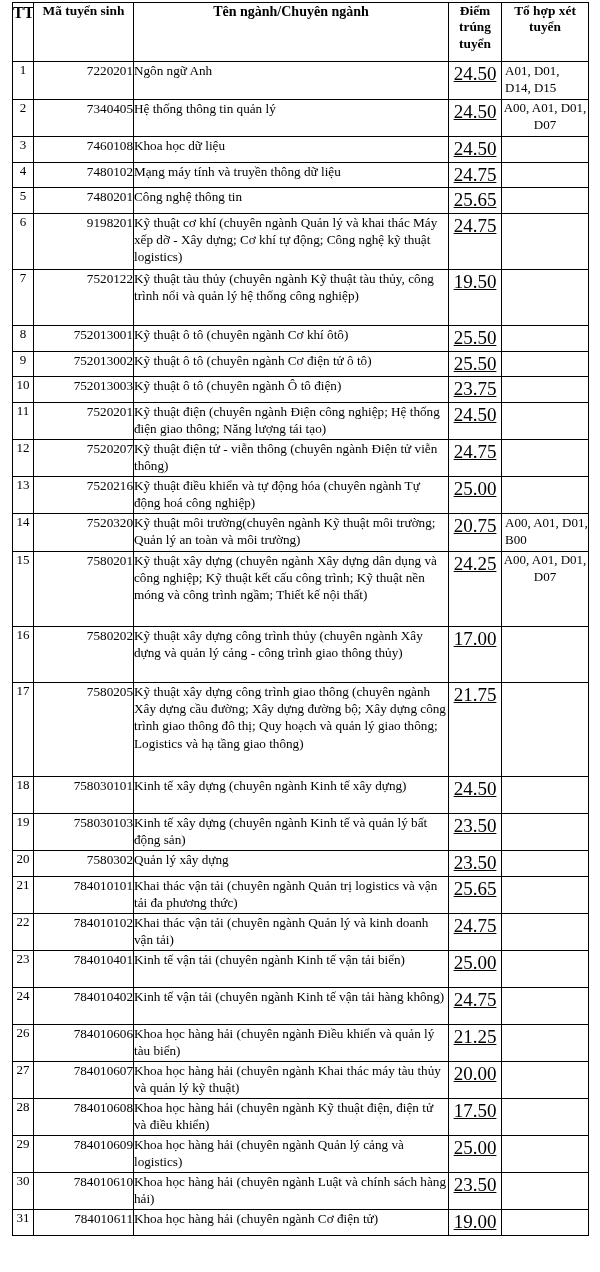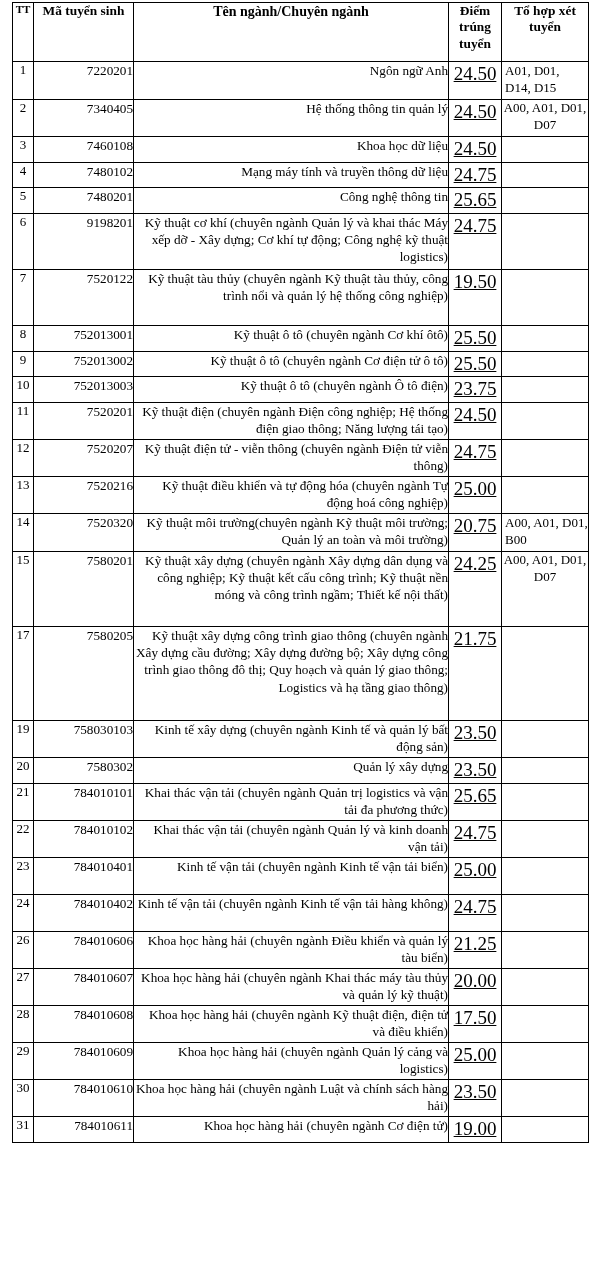--- a/index.html
+++ b/index.html
@@ -45,37 +45,37 @@
 
   thead th {
     font-weight: bold;
     text-align: center;
     vertical-align: middle;
     font-size: 13.4px;
     line-height: 1.22;
     height: 58px;
     padding: 2px 1px;
   }
-  th.h-tt { font-size: 11px; letter-spacing: -0.2px; }
+  th.h-tt { font-size: 16px; letter-spacing: -0.2px; }
   th.h-name { font-size: 14px; }
 
   td.cell-tt {
     text-align: center;
     vertical-align: bottom;
     padding-bottom: 1px;
     font-size: 13px;
   }
   td.cell-code {
     text-align: right;
     vertical-align: top;
     padding: 1px 0 0 3px;
     white-space: nowrap;
   }
   td.cell-name {
-    text-align: right;
+    text-align: left;
     vertical-align: top;
     padding: 1px 2px 0 3px;
   }
   td.cell-score {
     text-align: center;
     vertical-align: middle;
     font-size: 19px;
     text-decoration: underline;
   }
   td.cell-combo {
@@ -218,28 +218,42 @@
           <td class="cell-score">20.75</td>
           <td class="cell-combo align-left">A00, A01, D01, B00</td>
         </tr>
         <tr class="r4">
           <td class="cell-tt">15</td>
           <td class="cell-code">7580201</td>
           <td class="cell-name">Kỹ thuật xây dựng (chuyên ngành Xây dựng dân dụng và công nghiệp; Kỹ thuật kết cấu công trình; Kỹ thuật nền móng và công trình ngầm; Thiết kế nội thất)</td>
           <td class="cell-score">24.25</td>
           <td class="cell-combo">A00, A01, D01, D07</td>
         </tr>
+        <tr class="r3">
+          <td class="cell-tt">16</td>
+          <td class="cell-code">7580202</td>
+          <td class="cell-name">Kỹ thuật xây dựng công trình thủy (chuyên ngành Xây dựng và quản lý cảng - công trình giao thông thủy)</td>
+          <td class="cell-score">17.00</td>
+          <td class="cell-combo"></td>
+        </tr>
         <tr class="r5">
           <td class="cell-tt">17</td>
           <td class="cell-code">7580205</td>
           <td class="cell-name">Kỹ thuật xây dựng công trình giao thông (chuyên ngành Xây dựng cầu đường; Xây dựng đường bộ; Xây dựng công trình giao thông đô thị; Quy hoạch và quản lý giao thông;  Logistics và hạ tầng giao thông)</td>
           <td class="cell-score">21.75</td>
           <td class="cell-combo"></td>
         </tr>
         <tr class="r2">
+          <td class="cell-tt">18</td>
+          <td class="cell-code">758030101</td>
+          <td class="cell-name">Kinh tế xây dựng (chuyên ngành Kinh tế xây dựng)</td>
+          <td class="cell-score">24.50</td>
+          <td class="cell-combo"></td>
+        </tr>
+        <tr class="r2">
           <td class="cell-tt">19</td>
           <td class="cell-code">758030103</td>
           <td class="cell-name">Kinh tế xây dựng (chuyên ngành Kinh tế và quản lý bất động sản)</td>
           <td class="cell-score">23.50</td>
           <td class="cell-combo"></td>
         </tr>
         <tr class="r1">
           <td class="cell-tt">20</td>
           <td class="cell-code">7580302</td>
           <td class="cell-name">Quản lý xây dựng</td>

